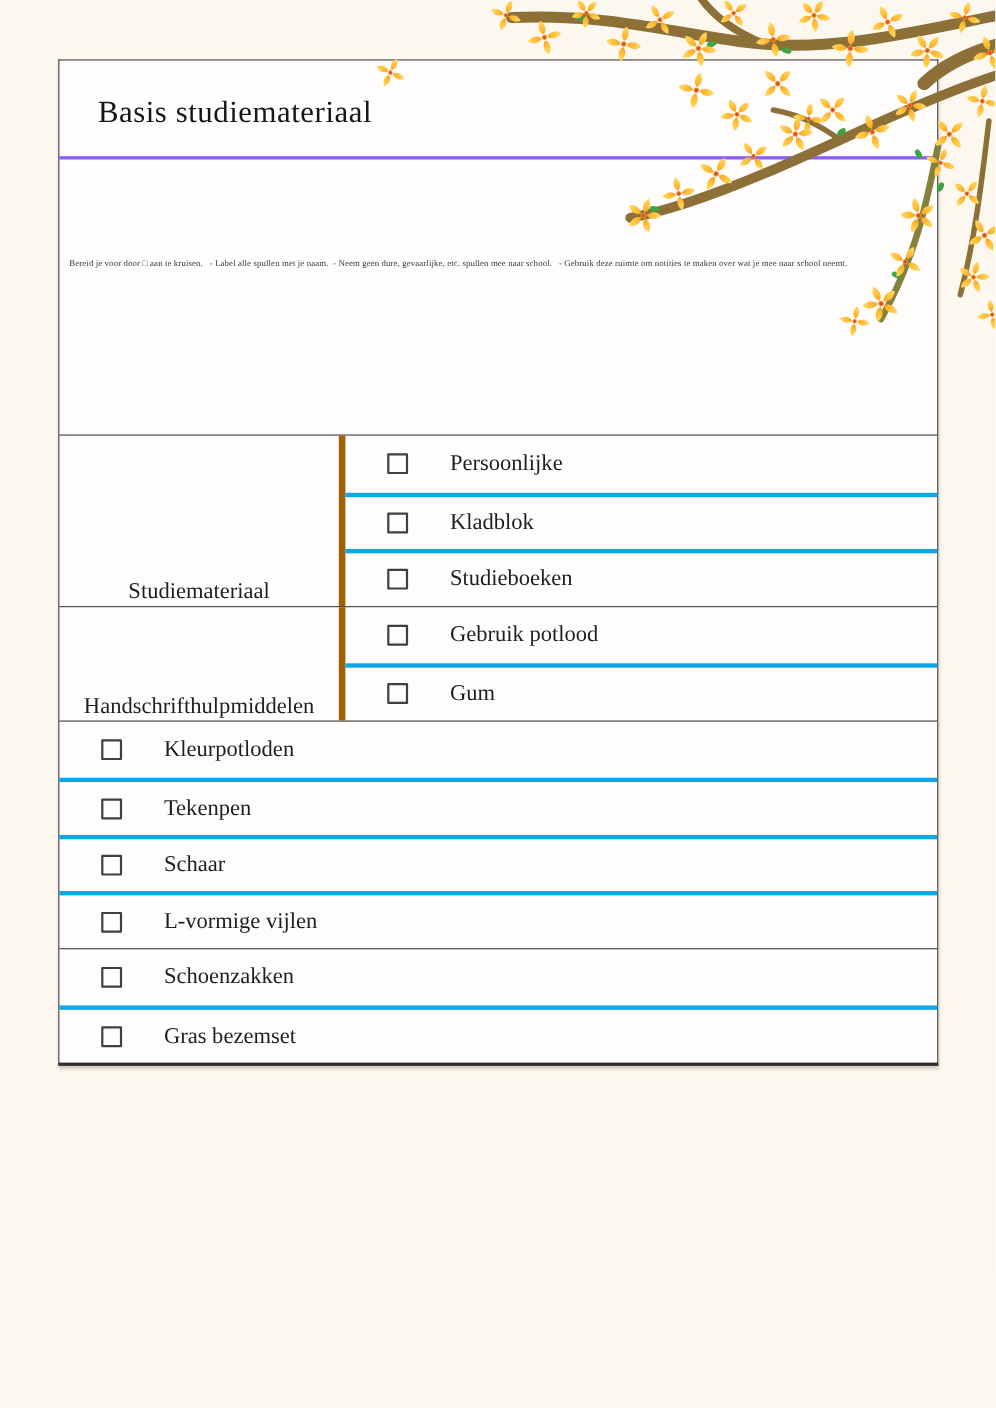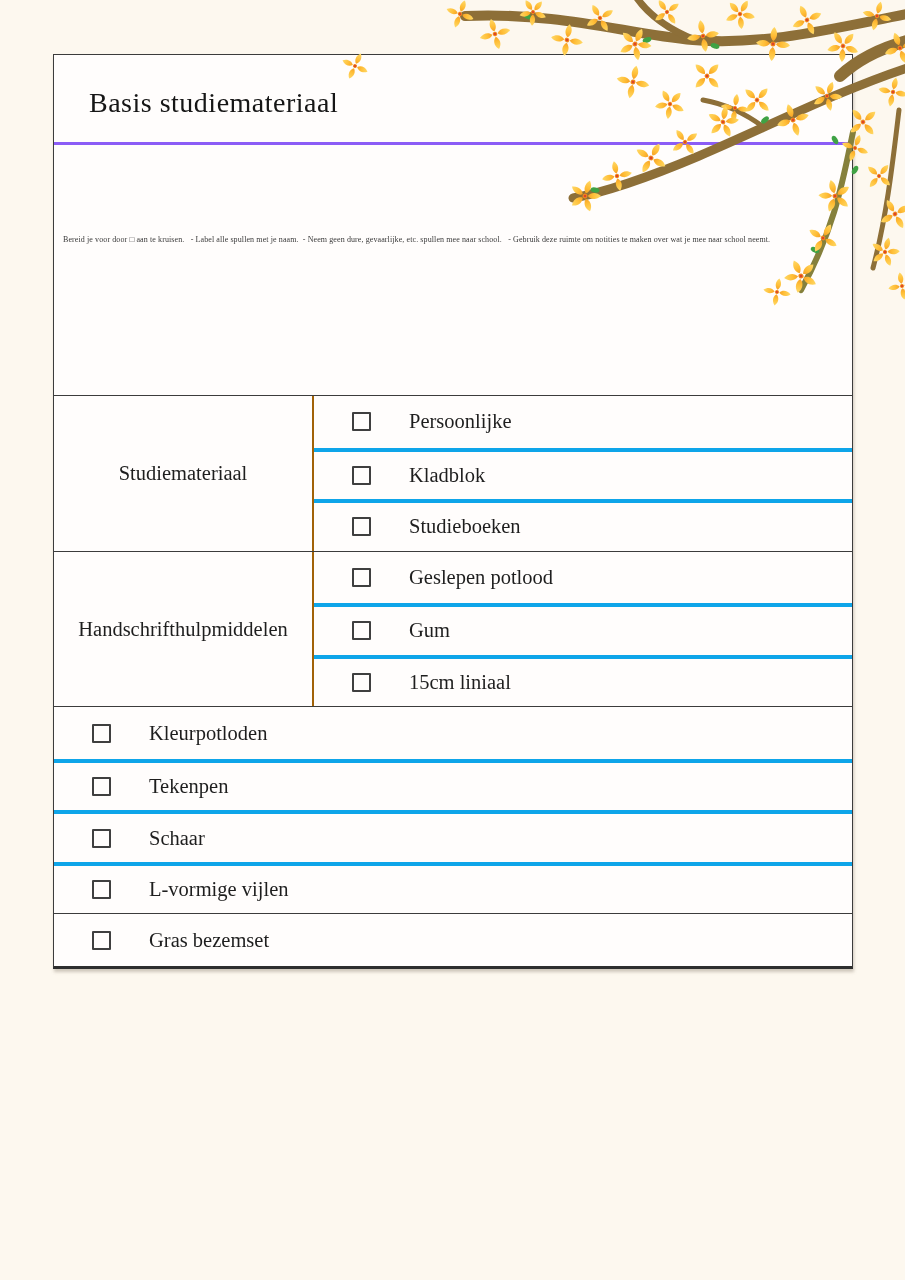--- a/index.html
+++ b/index.html
@@ -42,23 +42,23 @@
     white-space: pre;
     letter-spacing: 0.1px;
   }
   .section {
     display: flex;
     border-top: 1px solid #3c3c3c;
   }
   .cat-cell {
     width: 260px;
     flex: 0 0 260px;
-    border-right: 2px solid #a16207;
-    display: flex;
-    align-items: center;
+    border-right: 6px solid #a16207;
+    display: flex;
+    align-items: flex-end;
     justify-content: center;
     padding: 0 4px;
   }
   .cat-label {
     font-size: 20.5px;
     color: #1e1e1e;
     text-align: center;
     line-height: 1.2;
   }
   .items { flex: 1; display: flex; flex-direction: column; }
@@ -120,30 +120,26 @@
           </div>
         </div>
       </div>
       <div class="section">
         <div class="cat-cell">
           <span class="cat-label">Handschrifthulpmiddelen</span>
         </div>
         <div class="items">
           <div class="item-row">
             <span class="checkbox" role="checkbox" aria-checked="false"></span>
-            <span class="item-label">Geslepen potlood</span>
+            <span class="item-label">Gebruik potlood</span>
           </div>
           <div class="item-row">
             <span class="checkbox" role="checkbox" aria-checked="false"></span>
             <span class="item-label">Gum</span>
           </div>
-          <div class="item-row">
-            <span class="checkbox" role="checkbox" aria-checked="false"></span>
-            <span class="item-label">15cm liniaal</span>
-          </div>
         </div>
       </div>
       <div class="section">
         <div class="items">
           <div class="item-row">
             <span class="checkbox" role="checkbox" aria-checked="false"></span>
             <span class="item-label">Kleurpotloden</span>
           </div>
           <div class="item-row">
             <span class="checkbox" role="checkbox" aria-checked="false"></span>
@@ -154,20 +150,24 @@
             <span class="item-label">Schaar</span>
           </div>
           <div class="item-row">
             <span class="checkbox" role="checkbox" aria-checked="false"></span>
             <span class="item-label">L-vormige vijlen</span>
           </div>
         </div>
       </div>
       <div class="section">
         <div class="items">
+          <div class="item-row">
+            <span class="checkbox" role="checkbox" aria-checked="false"></span>
+            <span class="item-label">Schoenzakken</span>
+          </div>
           <div class="item-row">
             <span class="checkbox" role="checkbox" aria-checked="false"></span>
             <span class="item-label">Gras bezemset</span>
           </div>
         </div>
       </div>
     </div>
 </div>
 
 <svg class="flowers" viewBox="0 0 610 332" xmlns="http://www.w3.org/2000/svg" aria-hidden="true">

